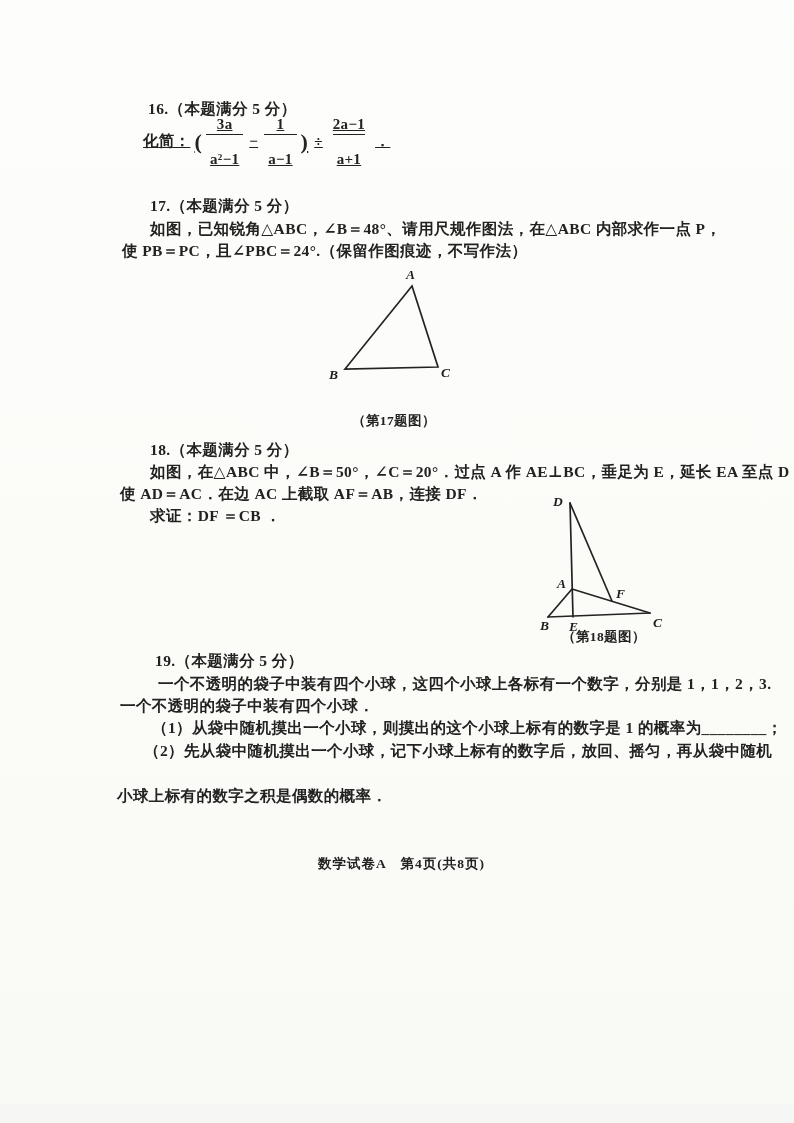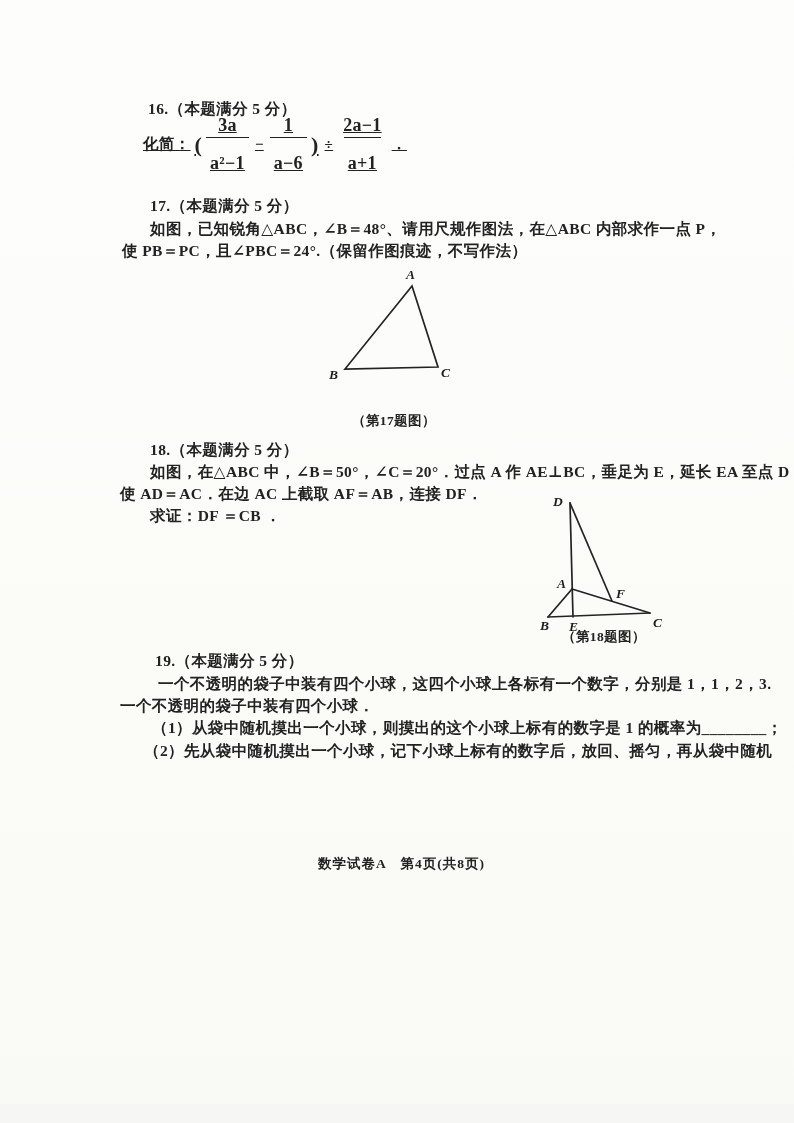--- a/index.html
+++ b/index.html
@@ -22,21 +22,21 @@
   .formula {
     position:absolute; display:flex; align-items:center;
     font-weight:700; color:#222; letter-spacing:0.3px;text-decoration:underline;
   }
   .flabel { font-size:15.5px; margin-right:2px; }
   .paren { font-size:22px; font-weight:700; margin:0 2px; line-height:1; }
   .op { font-size:15px; margin:0 4px; }
   .endmark { font-size:15px; margin-left:4px; }
   .frac {
     display:inline-flex; flex-direction:column; align-items:center;
-    font-size:18px; line-height:1.1; margin:0 2px; text-align:center;
+    font-size:15px; line-height:1.1; margin:0 2px; text-align:center;
   }
   .frac .num { padding:0 4px 1px; }
   .frac .den { border-top:1.7px solid #222; padding:16px 4px 0; }
   svg.fig { position:absolute; overflow:visible; }
   svg.fig line, svg.fig polygon { stroke:#232323; stroke-width:1.7; fill:none; stroke-linecap:round; }
   svg.fig text {
     font-family:"Liberation Serif","DejaVu Serif",serif;
     font-style:italic; font-weight:700; font-size:13.5px; fill:#1d1d1d;
   }
   .caption { font-size:13.5px; }
@@ -51,21 +51,21 @@
   <div class="formula" style="left:143px;top:116px">
     <span class="flabel">化简：</span>
     <span class="paren">(</span>
     <span class="frac">
       <span class="num">3a</span>
       <span class="den">a²−1</span>
     </span>
     <span class="op">−</span>
     <span class="frac">
       <span class="num">1</span>
-      <span class="den">a−6</span>
+      <span class="den">a−1</span>
     </span>
     <span class="paren">)</span>
     <span class="op">÷</span>
     <span class="frac">
       <span class="num">2a−1</span>
       <span class="den">a+1</span>
     </span>
     <span class="endmark">．</span>
   </div>
 
@@ -99,16 +99,17 @@
     <text x="44" y="143">E</text>
     <text x="128" y="139">C</text>
   </svg>
   <div class="t caption" style="left:562px;top:628px">（第18题图）</div>
 
   <div class="t" style="left:155px;top:651px">19.（本题满分 5 分）</div>
   <div class="t" style="left:158px;top:674px">一个不透明的袋子中装有四个小球，这四个小球上各标有一个数字，分别是 1，1，2，3.</div>
   <div class="t" style="left:120px;top:696px">一个不透明的袋子中装有四个小球．</div>
   <div class="t" style="left:152px;top:718px">（1）从袋中随机摸出一个小球，则摸出的这个小球上标有的数字是 1 的概率为________；</div>
   <div class="t" style="left:144px;top:741px">（2）先从袋中随机摸出一个小球，记下小球上标有的数字后，放回、摇匀，再从袋中随机</div>
+  <div class="t" style="left:117px;top:786px">小球上标有的数字之积是偶数的概率．</div>
 
   <div class="t footer" style="left:318px;top:855px">数学试卷A　第4页(共8页)</div>
 
 </div>
 
 </body></html>

